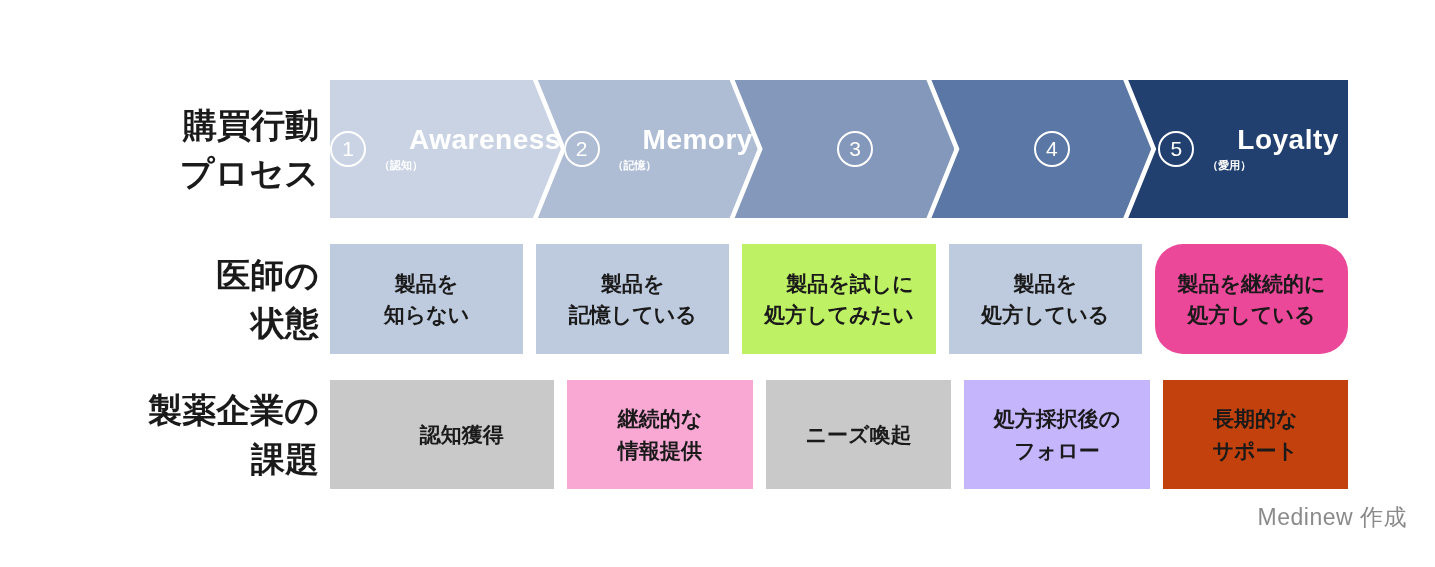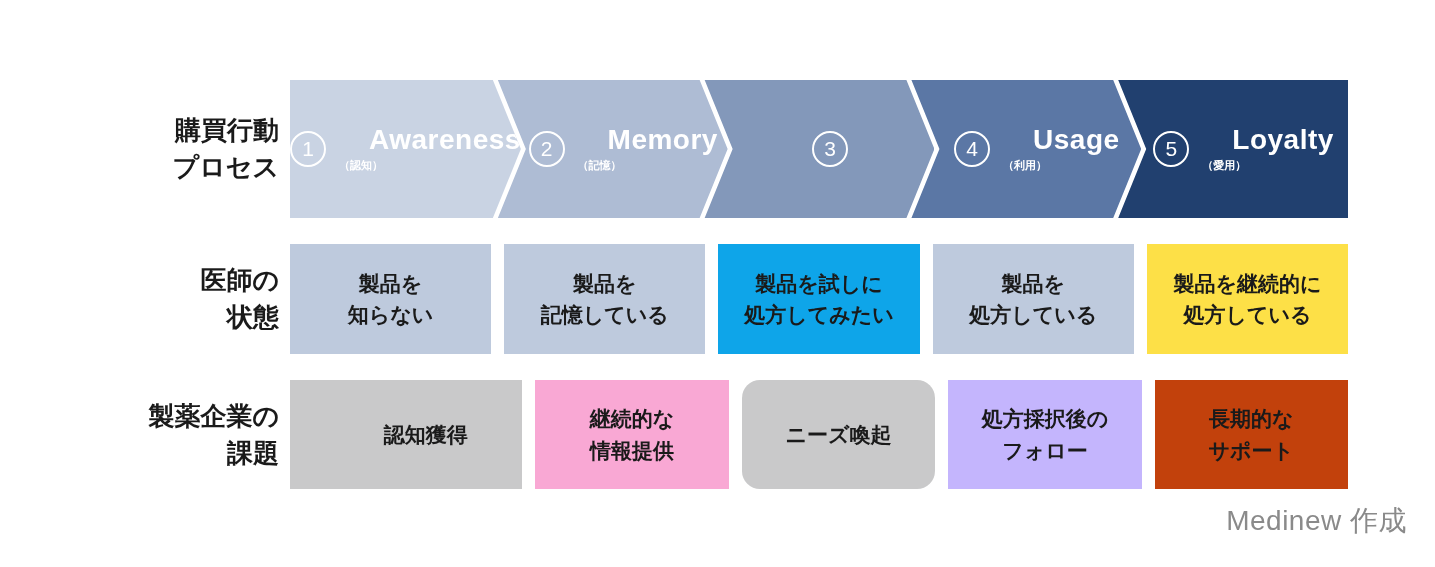--- a/index.html
+++ b/index.html
@@ -18,25 +18,26 @@
   .row-tasks   { margin-top: 26px; height: 109px; }
 
   .row-label {
     width: 290px;
     box-sizing: border-box;
     padding-right: 11px;
     display: flex;
     flex-direction: column;
     justify-content: center;
     text-align: right;
-    font-size: 26px;
+    font-size: 34px;
     font-weight: bold;
     line-height: 1.42;
     white-space: pre-line;
     color: #1a1a1a;
+    margin-left: 40px;
   }
 
   .row-content { flex: 1; margin-right: 87px; }
 
   
   .chevron-track { display: flex; height: 100%; }
   .chevron {
     flex: 1;
     height: 100%;
     display: flex;
@@ -87,21 +88,21 @@
     font-weight: bold;
     line-height: 1.5;
     white-space: pre-line;
     color: #1a1a1a;
   }
 
   .footer-credit {
     position: absolute;
     top: 502px;
     right: 28px;
-    font-size: 28px;
+    font-size: 23px;
     color: #8a8a8a;
     letter-spacing: 0.5px;
   }
 </style>
 </head>
 <body>
 
 <div class="canvas">
 
   <div class="row row-process">
@@ -132,24 +133,20 @@
 
         <div class="chevron chev-mid" style="background: rgb(131, 152, 186);">
           <span class="num-circle">
             <span>3</span>
           </span>
         </div>
 
         <div class="chevron chev-mid" style="background: rgb(91, 119, 165);">
           <span class="num-circle">
             <span>4</span>
-          </span>
-          <span class="stage-text">
-            <span class="stage-name">Usage</span>
-            <span class="stage-name-ja">（利用）</span>
           </span>
         </div>
 
         <div class="chevron chev-last" style="background: rgb(33, 64, 111);">
           <span class="num-circle">
             <span>5</span>
           </span>
           <span class="stage-text">
             <span class="stage-name">Loyalty</span>
             <span class="stage-name-ja">（愛用）</span>
@@ -162,39 +159,39 @@
 
   <div class="row row-doctor">
     <div class="row-label">医師の
 状態</div>
     <div class="row-content">
       <div class="boxes">
         <div class="box" style="background: rgb(190, 202, 221);">製品を
 知らない</div>
         <div class="box" style="background: rgb(190, 202, 221);">製品を
 記憶している</div>
-        <div class="box" style="background: #0ea5e9;">製品を試しに
+        <div class="box" style="background: #bef264; text-align: right;">製品を試しに
 処方してみたい</div>
         <div class="box" style="background: rgb(190, 202, 221);">製品を
 処方している</div>
-        <div class="box" style="background: #fde047;">製品を継続的に
+        <div class="box" style="background: #ec4899; border-radius: 28px;">製品を継続的に
 処方している</div>
       </div>
     </div>
   </div>
 
   <div class="row row-tasks">
     <div class="row-label">製薬企業の
 課題</div>
     <div class="row-content">
       <div class="boxes">
         <div class="box" style="background: rgb(201, 201, 202); padding-left: 39px;">認知獲得</div>
         <div class="box" style="background: #f9a8d4;">継続的な
 情報提供</div>
-        <div class="box" style="background: rgb(201, 201, 202); border-radius: 18px;">ニーズ喚起</div>
+        <div class="box" style="background: rgb(201, 201, 202);">ニーズ喚起</div>
         <div class="box" style="background: #c4b5fd;">処方採択後の
 フォロー</div>
         <div class="box" style="background: #c2410c;">長期的な
 サポート</div>
       </div>
     </div>
   </div>
 
   <div class="footer-credit">Medinew 作成</div>
 

